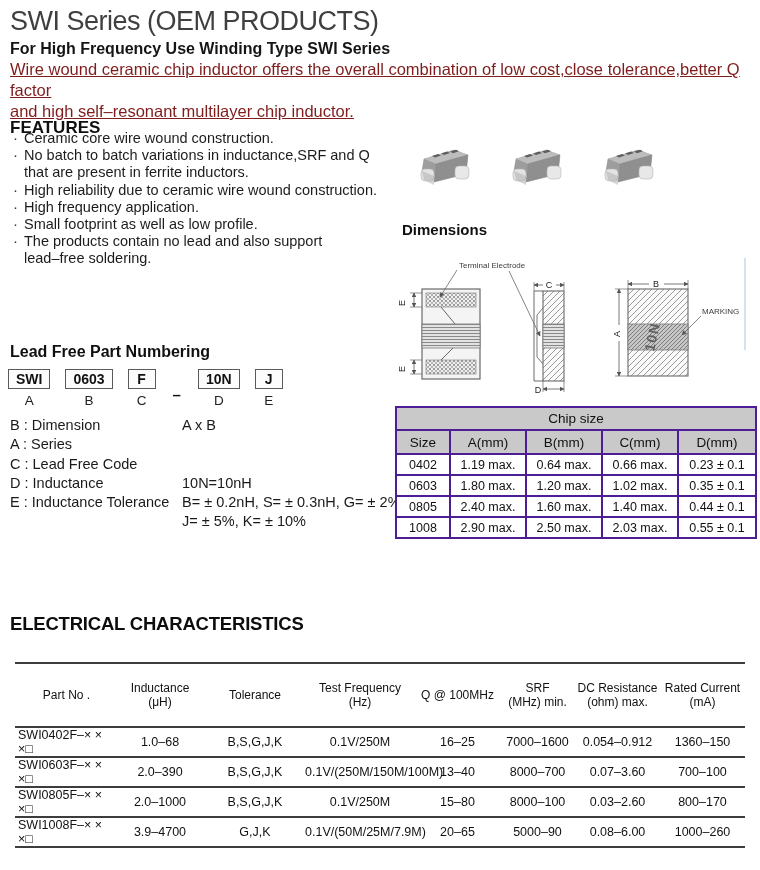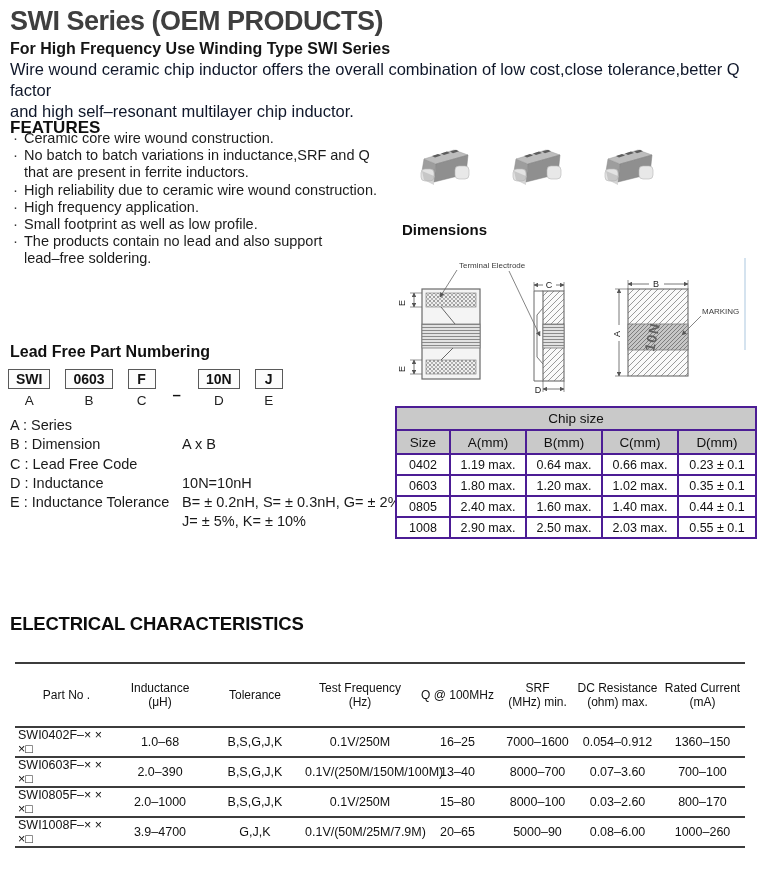--- a/index.html
+++ b/index.html
@@ -1,22 +1,22 @@
 <!DOCTYPE html>
 <html><head>
 <meta charset="utf-8">
 <style>
   html,body{margin:0;padding:0;background:#fff;}
   body{width:760px;height:870px;position:relative;font-family:"Liberation Sans",sans-serif;color:#111;overflow:hidden;}
   .abs{position:absolute;}
 
   
-  .title{left:10px;top:6px;font-size:27px;font-weight:bold;color:#3f3f3f;letter-spacing:-0.5px;}
+  .title{left:10px;top:6px;font-size:27px;font-weight:normal;color:#3f3f3f;letter-spacing:-0.5px;}
   .subtitle{left:10px;top:40px;font-size:16px;font-weight:bold;color:#151515;}
-  .description{left:10px;top:59px;width:730px;font-size:16.5px;line-height:21px;color:#0f172a;white-space:pre-line;}
+  .description{left:10px;top:59px;width:730px;font-size:16.5px;line-height:21px;color:#7f1d1d;white-space:pre-line;text-decoration:underline;}
 
   
   .features-heading{left:10px;top:118px;font-size:17px;font-weight:bold;color:#101010;}
   .features-list{left:12px;top:130px;width:392px;list-style:none;margin:0;padding:0;font-size:14.5px;line-height:17.2px;color:#1c1c1c;}
   .features-list li{position:relative;padding-left:12px;white-space:pre-line;}
   .features-list .bullet{position:absolute;left:1px;top:-1px;font-size:15px;color:#333;}
 
   
   .dims-heading{left:402px;top:221px;font-size:15px;font-weight:bold;color:#101010;}
   .photos{left:400px;top:134px;}
@@ -197,26 +197,26 @@
       <div class="pn-box">10N</div>
       <div class="pn-letter">D</div>
     </div>
     <div class="pn-seg">
       <div class="pn-box">J</div>
       <div class="pn-letter">E</div>
     </div>
   </div>
 <div class="abs pn-legend">
     <div class="legend-row">
+      <span class="legend-key">B : Dimension</span>
+      <span class="legend-val">A x B</span>
+    </div>
+    <div class="legend-row">
       <span class="legend-key">A : Series</span>
       <span class="legend-val"></span>
-    </div>
-    <div class="legend-row">
-      <span class="legend-key">B : Dimension</span>
-      <span class="legend-val">A x B</span>
     </div>
     <div class="legend-row">
       <span class="legend-key">C : Lead Free Code</span>
       <span class="legend-val"></span>
     </div>
     <div class="legend-row">
       <span class="legend-key">D : Inductance</span>
       <span class="legend-val">10N=10nH</span>
     </div>
     <div class="legend-row">

